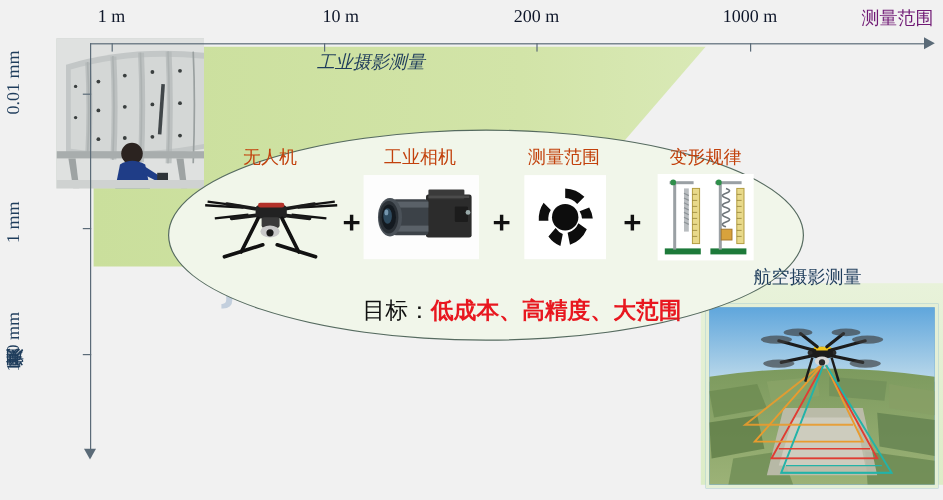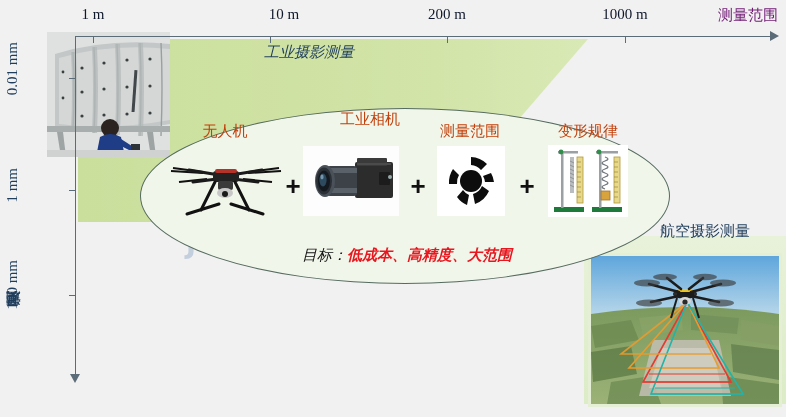--- a/index.html
+++ b/index.html
@@ -65,21 +65,21 @@
     position:absolute;left:588px;top:253px;width:188px;height:148px;
     overflow:hidden;background:#6fa8d0;border:3px solid #e4efd6;
   }
 
   
   .region-cap{
     position:absolute;font-size:15px;color:#1f3d5c;white-space:nowrap;
     font-family:"Liberation Sans","DejaVu Sans",sans-serif;
   }
   #cap-industrial{left:264px;top:43px;}
-  #cap-aerial{left:660px;top:222px;}
+  #cap-aerial{left:628px;top:222px;}
 
   
   #watermark{
     position:absolute;left:160px;top:140px;width:480px;height:120px;
     pointer-events:none;
   }
   #watermark-text{
     position:absolute;left:186px;top:228px;
     font-family:"DejaVu Sans",sans-serif;font-weight:bold;
     font-size:27px;letter-spacing:5px;color:#c3cfdd;
@@ -102,21 +102,21 @@
   }
   .comp-img{position:absolute;overflow:hidden;}
   .plus{
     position:absolute;font-size:26px;color:#111;font-weight:bold;
     font-family:"Liberation Sans","DejaVu Sans",sans-serif;
     transform:translate(-50%,-50%);
   }
 
   #goal-line{
     position:absolute;left:302px;top:246px;white-space:nowrap;
-    font-size:15px;font-family:"Liberation Sans","DejaVu Sans",sans-serif;font-style:italic;
+    font-size:19px;font-family:"Liberation Sans","DejaVu Sans",sans-serif;
   }
   #goal-prefix{color:#101010;}
   #goal-value{color:#e8171f;font-weight:bold;}
 
   #first-in-world{
     position:absolute;left:73px;top:353px;
     font-size:21px;color:#e8171f;font-weight:bold;white-space:nowrap;
     font-family:"Liberation Sans","DejaVu Sans",sans-serif;
   }
 </style>
@@ -576,21 +576,21 @@
       <path d="M 150,12 L 150,108"></path>
       <path d="M 118,40 L 150,60 L 182,40"></path>
       <path d="M 124,84 L 150,60 L 176,84"></path>
     </g>
   </svg>
   <div id="watermark-text" style="z-index:21;">JIAYING TECHNOLOGY</div>
 
   <div id="solution-ellipse" style="z-index:30;"></div>
 
   <div class="comp-label" style="left:225px;top:122px;z-index:40;">无人机</div>
-  <div class="comp-label" style="left:350px;top:110px;z-index:40;margin-left:20px;">工业相机</div>
+  <div class="comp-label" style="left:350px;top:122px;z-index:40;">工业相机</div>
   <div class="comp-label" style="left:470px;top:122px;z-index:40;">测量范围</div>
   <div class="comp-label" style="left:588px;top:122px;z-index:40;">变形规律</div>
 
   <div class="comp-img" style="left:163px;top:148px;width:125px;height:72px;z-index:40;">
     <svg viewBox="0 0 125 72" width="125" height="72">
 
       <g stroke="#111" stroke-width="2" fill="none">
         <path d="M 10,20 L 40,24"></path>
           <path d="M 8,23 L 40,25"></path>
         <path d="M 85,24 L 116,20"></path>

